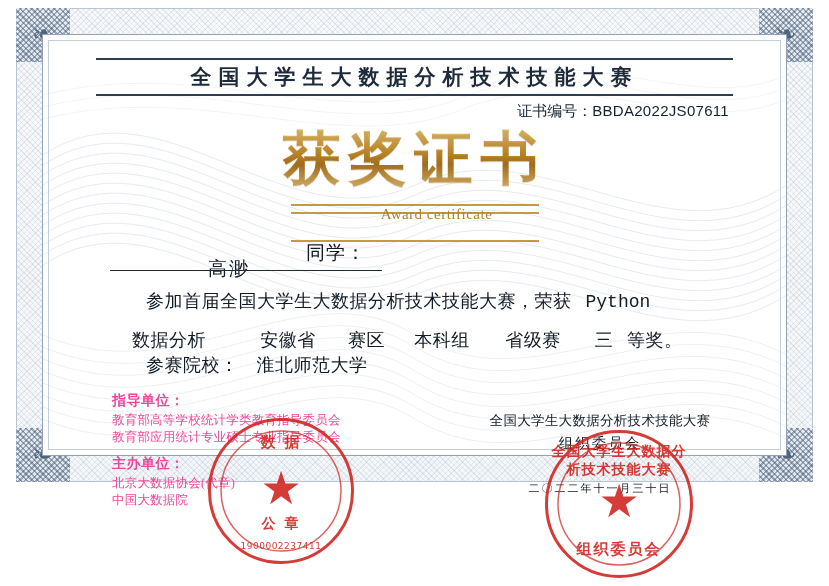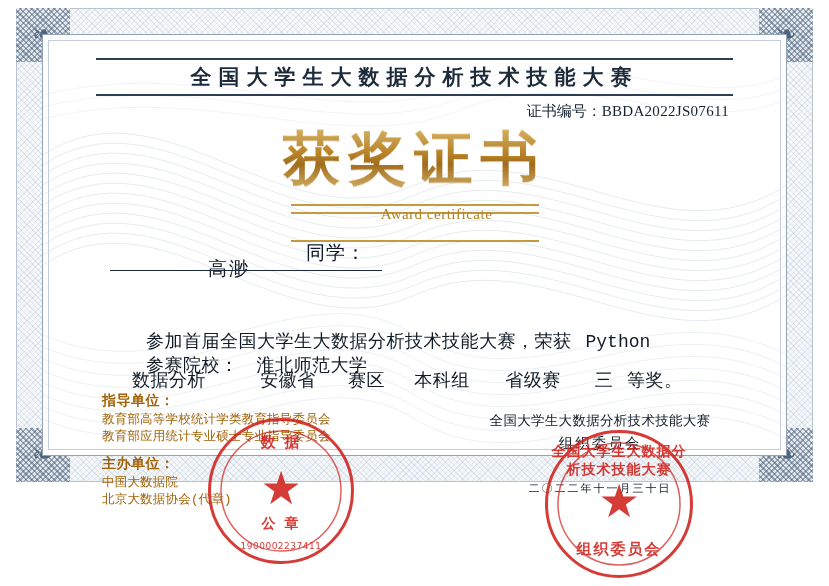--- a/index.html
+++ b/index.html
@@ -137,21 +137,21 @@
   .cert-no {
     position: absolute;
     right: 52px;
     top: 62px;
     font-family: "Liberation Serif", serif;
     font-size: 15px;
     color: #14212e;
     white-space: nowrap;
   }
   .cert-no .num {
-    font-family: Liberation Serif, serif;
+    font-family: Liberation Sans, sans-serif;
     letter-spacing: 0.3px;
   }
 
   .big-title-wrap {
     position: absolute;
     left: 0;
     right: 0;
     top: 88px;
     text-align: center;
   }
@@ -244,21 +244,20 @@
   .body-text {
     position: absolute;
     left: 62px;
     right: 60px;
     top: 242px;
     font-family: "DejaVu Sans", sans-serif;
     font-size: 18px;
     color: #111b26;
     line-height: 37px;
     letter-spacing: 0.5px;
-    margin-top: 40px;
   }
   .body-text .ind { display: inline-block; width: 36px; }
   .body-text .mono { font-family: "Liberation Mono", monospace; letter-spacing: 0; }
   .body-text .gap { display: inline-block; width: 14px; }
   .blank { display: inline-block; text-align: center; }
   .b-major { width: 118px; font-family: Liberation Serif, serif; }
   .b-region { width: 120px; }
   .b-group { width: 86px; }
   .b-level { width: 96px; }
   .b-prize { width: 46px; }
@@ -271,24 +270,24 @@
     font-size: 18px;
     color: #111b26;
     letter-spacing: 0.5px;
   }
   .school-row .ind { display: inline-block; width: 36px; }
   .school-row .val { margin-left: 18px; text-align: center; }
 
   
   .left-block {
     position: absolute;
-    left: 54px;
+    left: 64px;
     top: 352px;
-    font-family: Liberation Mono, monospace;
-    color: #a16207;
+    font-family: Liberation Serif, serif;
+    color: #ec4899;
   }
   .left-block .hd {
     font-size: 14px;
     font-weight: bold;
     margin-bottom: 2px;
     letter-spacing: 0.5px;
   }
   .left-block .ln {
     font-size: 12.5px;
     line-height: 17px;
@@ -438,22 +437,22 @@
     <div class="school-row">
       <span class="ind"></span><span>参赛院校：</span><span class="val">淮北师范大学</span>
     </div>
 
     <div class="left-block">
       <div class="hd">指导单位：</div>
       <div class="ln">教育部高等学校统计学类教育指导委员会</div>
       <div class="ln">教育部应用统计专业硕士专业指导委员会</div>
       <div class="sp"></div>
       <div class="hd">主办单位：</div>
+      <div class="ln">北京大数据协会(代章)</div>
       <div class="ln">中国大数据院</div>
-      <div class="ln">北京大数据协会(代章)</div>
     </div>
 
     <div class="right-block">
       <div class="org1">全国大学生大数据分析技术技能大赛</div>
       <div class="org2">组织委员会</div>
       <div class="date">二〇二二年十一月三十日</div>
     </div>
 
     <div class="seal seal-left">
       <svg width="140" height="140" viewBox="0 0 140 140" xmlns="http://www.w3.org/2000/svg">

